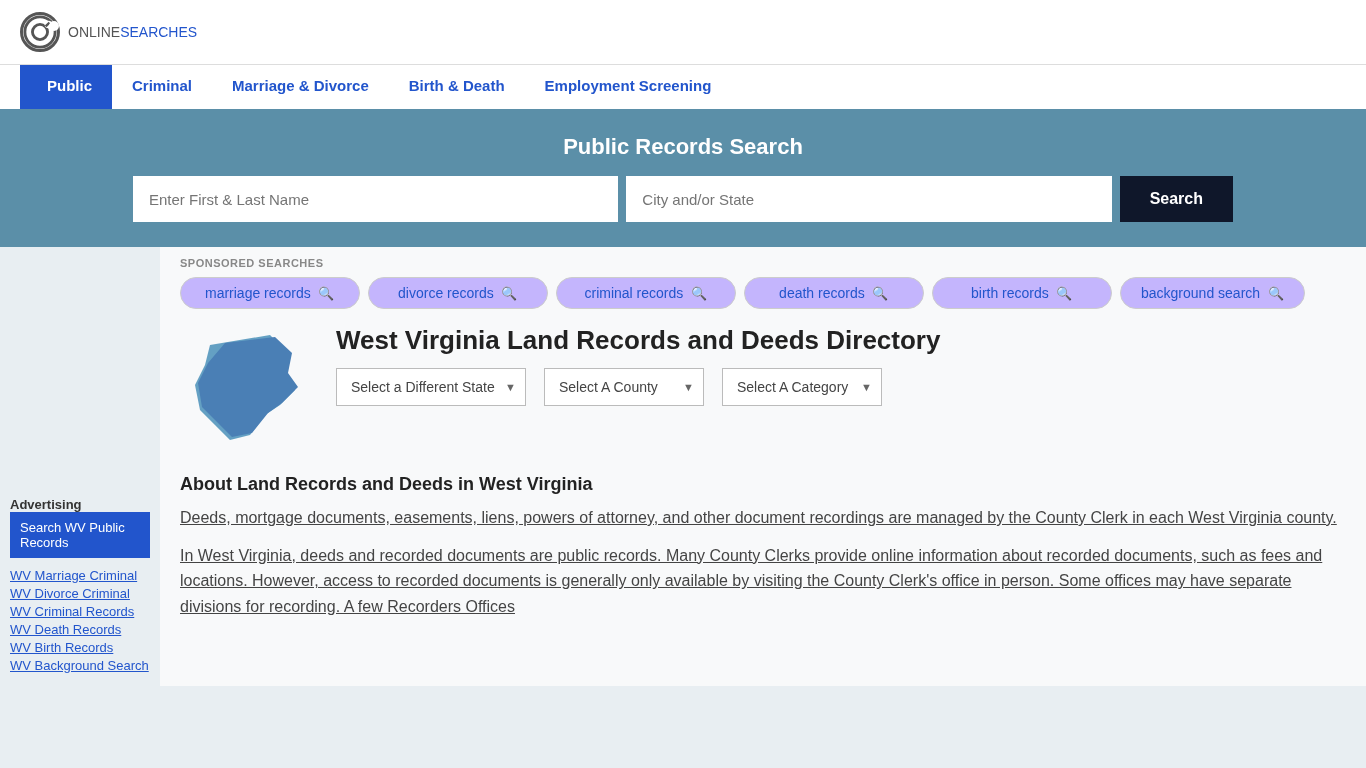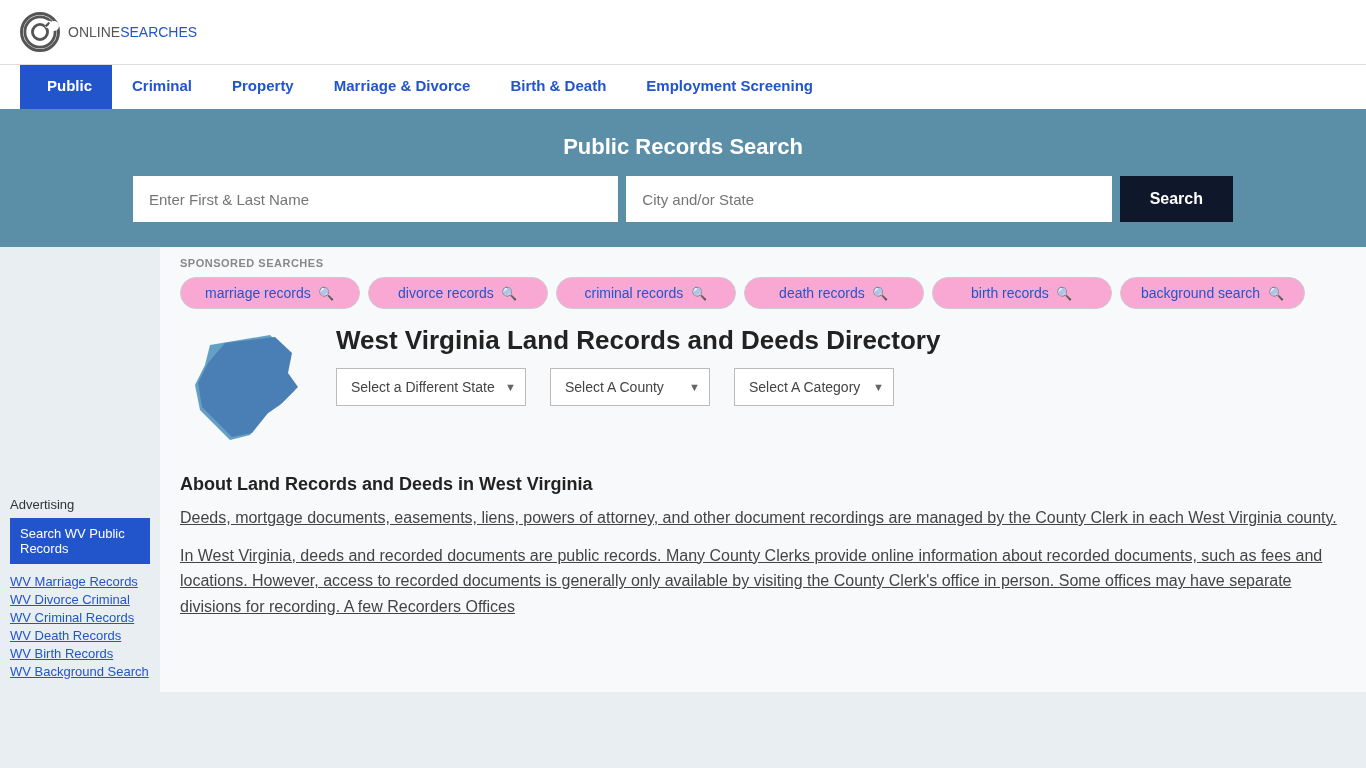--- a/index.html
+++ b/index.html
@@ -23,38 +23,38 @@
     .search-banner h2 { color: #fff; text-align: center; font-size: 22px; margin-bottom: 16px; font-weight: bold; }
     .search-row { display: flex; gap: 8px; max-width: 1100px; margin: 0 auto; justify-content: flex-end; }
     .search-input { flex: 1; padding: 14px 16px; font-size: 15px; border: none; outline: none; color: #999; }
     .search-btn { background: #0f172a; color: #fff; border: none; padding: 14px 30px; font-size: 16px; font-weight: bold; cursor: pointer; }
 
     
     .main { display: flex; gap: 0; background: #f0f4f7; }
 
     
     .sidebar { width: 160px; flex-shrink: 0; padding: 10px; background: #e8eef2; }
-    .sidebar-ad-label { font-weight: normal; font-size: 13px; margin-bottom: 6px; color: #333; }
+    .sidebar-ad-label { font-weight: bold; font-size: 13px; margin-bottom: 0; color: #333; }
     .sidebar-ad-btn { background: #2255cc; color: #fff; padding: 8px 10px; font-size: 13px; cursor: pointer; margin-bottom: 10px; border: none; width: 100%; text-align: left; }
     .sidebar-link { display: block; color: #2255cc; font-size: 13px; text-decoration: underline; cursor: pointer; margin-bottom: 3px; }
 
     
     .content { flex: 1; padding: 10px 20px; background: #f8f9fa; }
 
     
     .sponsored-label { font-size: 11px; color: #888; font-weight: bold; letter-spacing: 0.5px; margin-bottom: 8px; }
     .search-tags { display: flex; flex-wrap: wrap; gap: 8px; margin-bottom: 16px; }
-    .search-tag { border: 1px solid #ccc; border-radius: 20px; padding: 7px 20px; display: flex; align-items: center; gap: 8px; cursor: pointer; background: #f9a8d4; color: #2255cc; font-size: 14px; min-width: 180px; justify-content: center; }
+    .search-tag { border: 1px solid #ccc; border-radius: 20px; padding: 7px 20px; display: flex; align-items: center; gap: 8px; cursor: pointer; background: #c4b5fd; color: #2255cc; font-size: 14px; min-width: 180px; justify-content: center; }
     .search-tag-icon { color: #555; font-size: 13px; }
 
     
     .wv-section { display: flex; gap: 16px; align-items: flex-start; margin-bottom: 16px; }
     .wv-map { width: 140px; flex-shrink: 0; }
     .wv-title { font-size: 26px; font-weight: bold; color: #222; }
-    .dropdowns { display: flex; gap: 24px; margin-top: 12px; flex-wrap: wrap; align-items: center; }
+    .dropdowns { display: flex; gap: 18px; margin-top: 12px; flex-wrap: wrap; align-items: center; }
     .dropdown-select { border: 1px solid #bbb; background: #fff; padding: 10px 14px; font-size: 14px; color: #444; cursor: pointer; appearance: none; -webkit-appearance: none; padding-right: 30px; min-width: 160px; }
     .dropdown-wrap { position: relative; }
     .dropdown-wrap::after { content: '▼'; position: absolute; right: 10px; top: 50%; transform: translateY(-50%); font-size: 11px; color: #666; pointer-events: none; }
 
     
     .about-section { margin-top: 10px; }
     .about-title { font-size: 18px; font-weight: bold; color: #222; margin-bottom: 10px; }
     .about-text { font-size: 16px; color: #444; line-height: 1.6; margin-bottom: 12px; text-decoration: underline; }
 
     
@@ -75,42 +75,41 @@
     </div>
     <div>
       <span class="logo-online">ONLINE</span><span class="logo-searches">SEARCHES</span>
     </div>
   </div>
 </div>
 
 <nav class="nav">
   <a class="nav-item active">Public</a>
   <a class="nav-item">Criminal</a>
-  <a class="nav-item">Property</a>
   <a class="nav-item">Marriage &amp; Divorce</a>
   <a class="nav-item">Birth &amp; Death</a>
   <a class="nav-item">Employment Screening</a>
 </nav>
 
 <div class="search-banner">
   <h2>Public Records Search</h2>
   <div class="search-row">
     <input class="search-input" type="text" placeholder="Enter First &amp; Last Name" style="">
     <input class="search-input" type="text" placeholder="City and/or State" style="">
     <button class="search-btn">Search</button>
   </div>
 </div>
 
 <div class="main">
 
   <div class="sidebar">
     <div style="margin-top:240px;">
       <div class="sidebar-ad-label">Advertising</div>
       <button class="sidebar-ad-btn">Search WV Public Records</button>
-      <a class="sidebar-link">WV Marriage Records</a>
+      <a class="sidebar-link">WV Marriage Criminal</a>
       <a class="sidebar-link">WV Divorce Criminal</a>
       <a class="sidebar-link">WV Criminal Records</a>
       <a class="sidebar-link">WV Death Records</a>
       <a class="sidebar-link">WV Birth Records</a>
       <a class="sidebar-link">WV Background Search</a>
     </div>
   </div>
 
   <div class="content">
 

